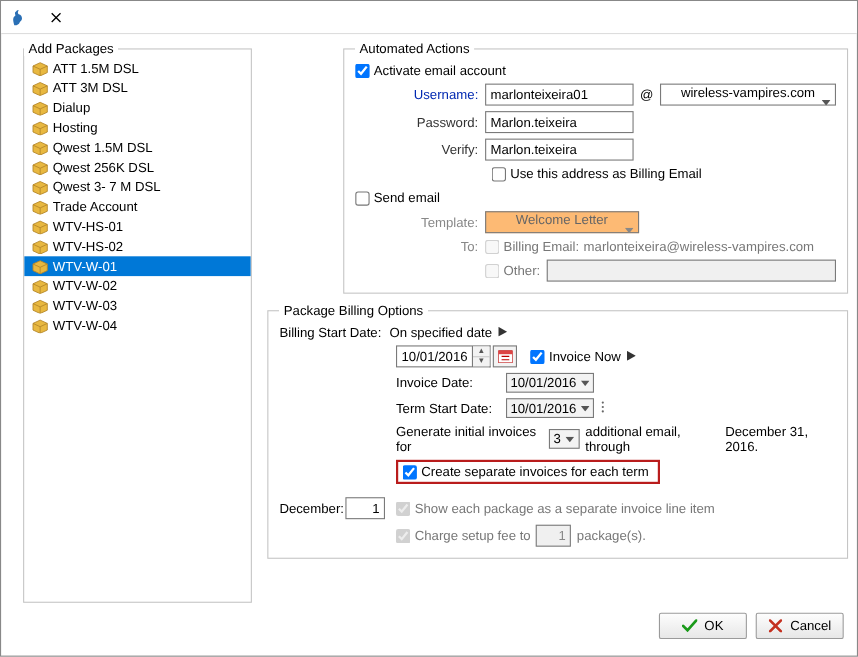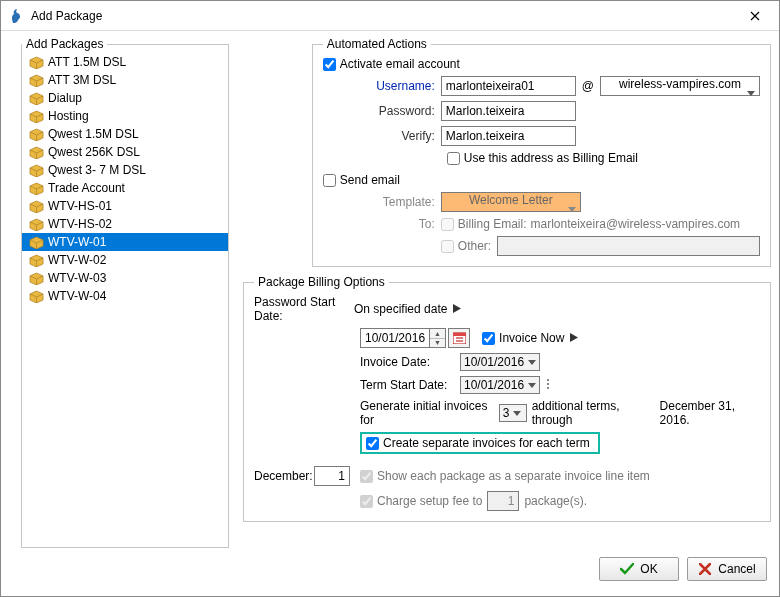--- a/index.html
+++ b/index.html
@@ -192,21 +192,21 @@
   }
   .mini-select {
     border: 1px solid #7a7a7a;
     height: 18px;
     display:inline-flex; align-items:center;
     padding: 0 3px;
     background:#f3f3f3;
   }
   .mini-select .caret { margin-left:4px; font-size: 9px; }
   .green-box {
-    border: 2px solid #14b8a6;
+    border: 2px solid #b91c1c;
     padding: 2px 8px 2px 4px;
     display: inline-flex;
     align-items:center;
     gap:4px;
   }
 
   
   .footer {
     height: 42px;
     display:flex;
@@ -231,21 +231,20 @@
 </style>
 </head>
 <body>
 
 <div class="titlebar">
   <span class="app-icon">
     <svg width="14" height="16" viewBox="0 0 14 16">
         <path d="M3 15 C2 11 1 8 4 6 C4 5 3 4 4 3 C5 2 5 1 7 1 C6 3 6 4 7 5 C9 5 10 7 10 9 C10 10 9 11 8 12 C8 13 7 14 5 15 Z" fill="#2a6fb5"></path>
       </svg>
   </span>
-  <span class="title">Add Package</span>
   <div class="close-btn">
     <svg width="10" height="10" viewBox="0 0 10 10">
         <path d="M1 1 L9 9 M9 1 L1 9" stroke="currentColor" stroke-width="1.2"></path>
       </svg>
   </div>
 </div>
 
 <div class="content">
 
   <div class="left">
@@ -473,21 +472,21 @@
           </label>
           <input type="text" class="txtinput other-input" disabled="" style="">
         </div>
       </div>
     </fieldset>
 
     <fieldset class="fs-billing">
       <legend>Package Billing Options</legend>
 
       <div class="row" style="margin-top:0;">
-        <span style="width:100px; padding-right:6px;">Password Start Date:</span>
+        <span style="width:100px; padding-right:6px;">Billing Start Date:</span>
         <span>On specified date</span>
         <span class="non-edit-triangle">
           <svg width="8" height="9">
               <path d="M0 0 L8 4.5 L0 9 Z" fill="#333"></path>
             </svg>
         </span>
       </div>
 
       <div style="margin-left:106px;">
 
@@ -553,21 +552,21 @@
         <div class="row">
           <span>Generate initial invoices for</span>
           <span class="mini-select" style="margin:0 5px; min-width:28px;">
             <span>3</span>
             <span class="caret">
                 <svg width="8" height="5">
                   <path d="M0 0 L8 0 L4 5 Z" fill="#555"></path>
                 </svg>
               </span>
           </span>
-          <span>additional terms, through</span>
+          <span>additional email, through</span>
           <span style="margin-left:6px;">December 31, 2016.</span>
         </div>
 
         <div class="row">
           <span class="green-box">
             <label class="check">
               <input type="checkbox" id="cb-sep" checked="" style="">
               <span>Create separate invoices for each term</span>
             </label>
           </span>

